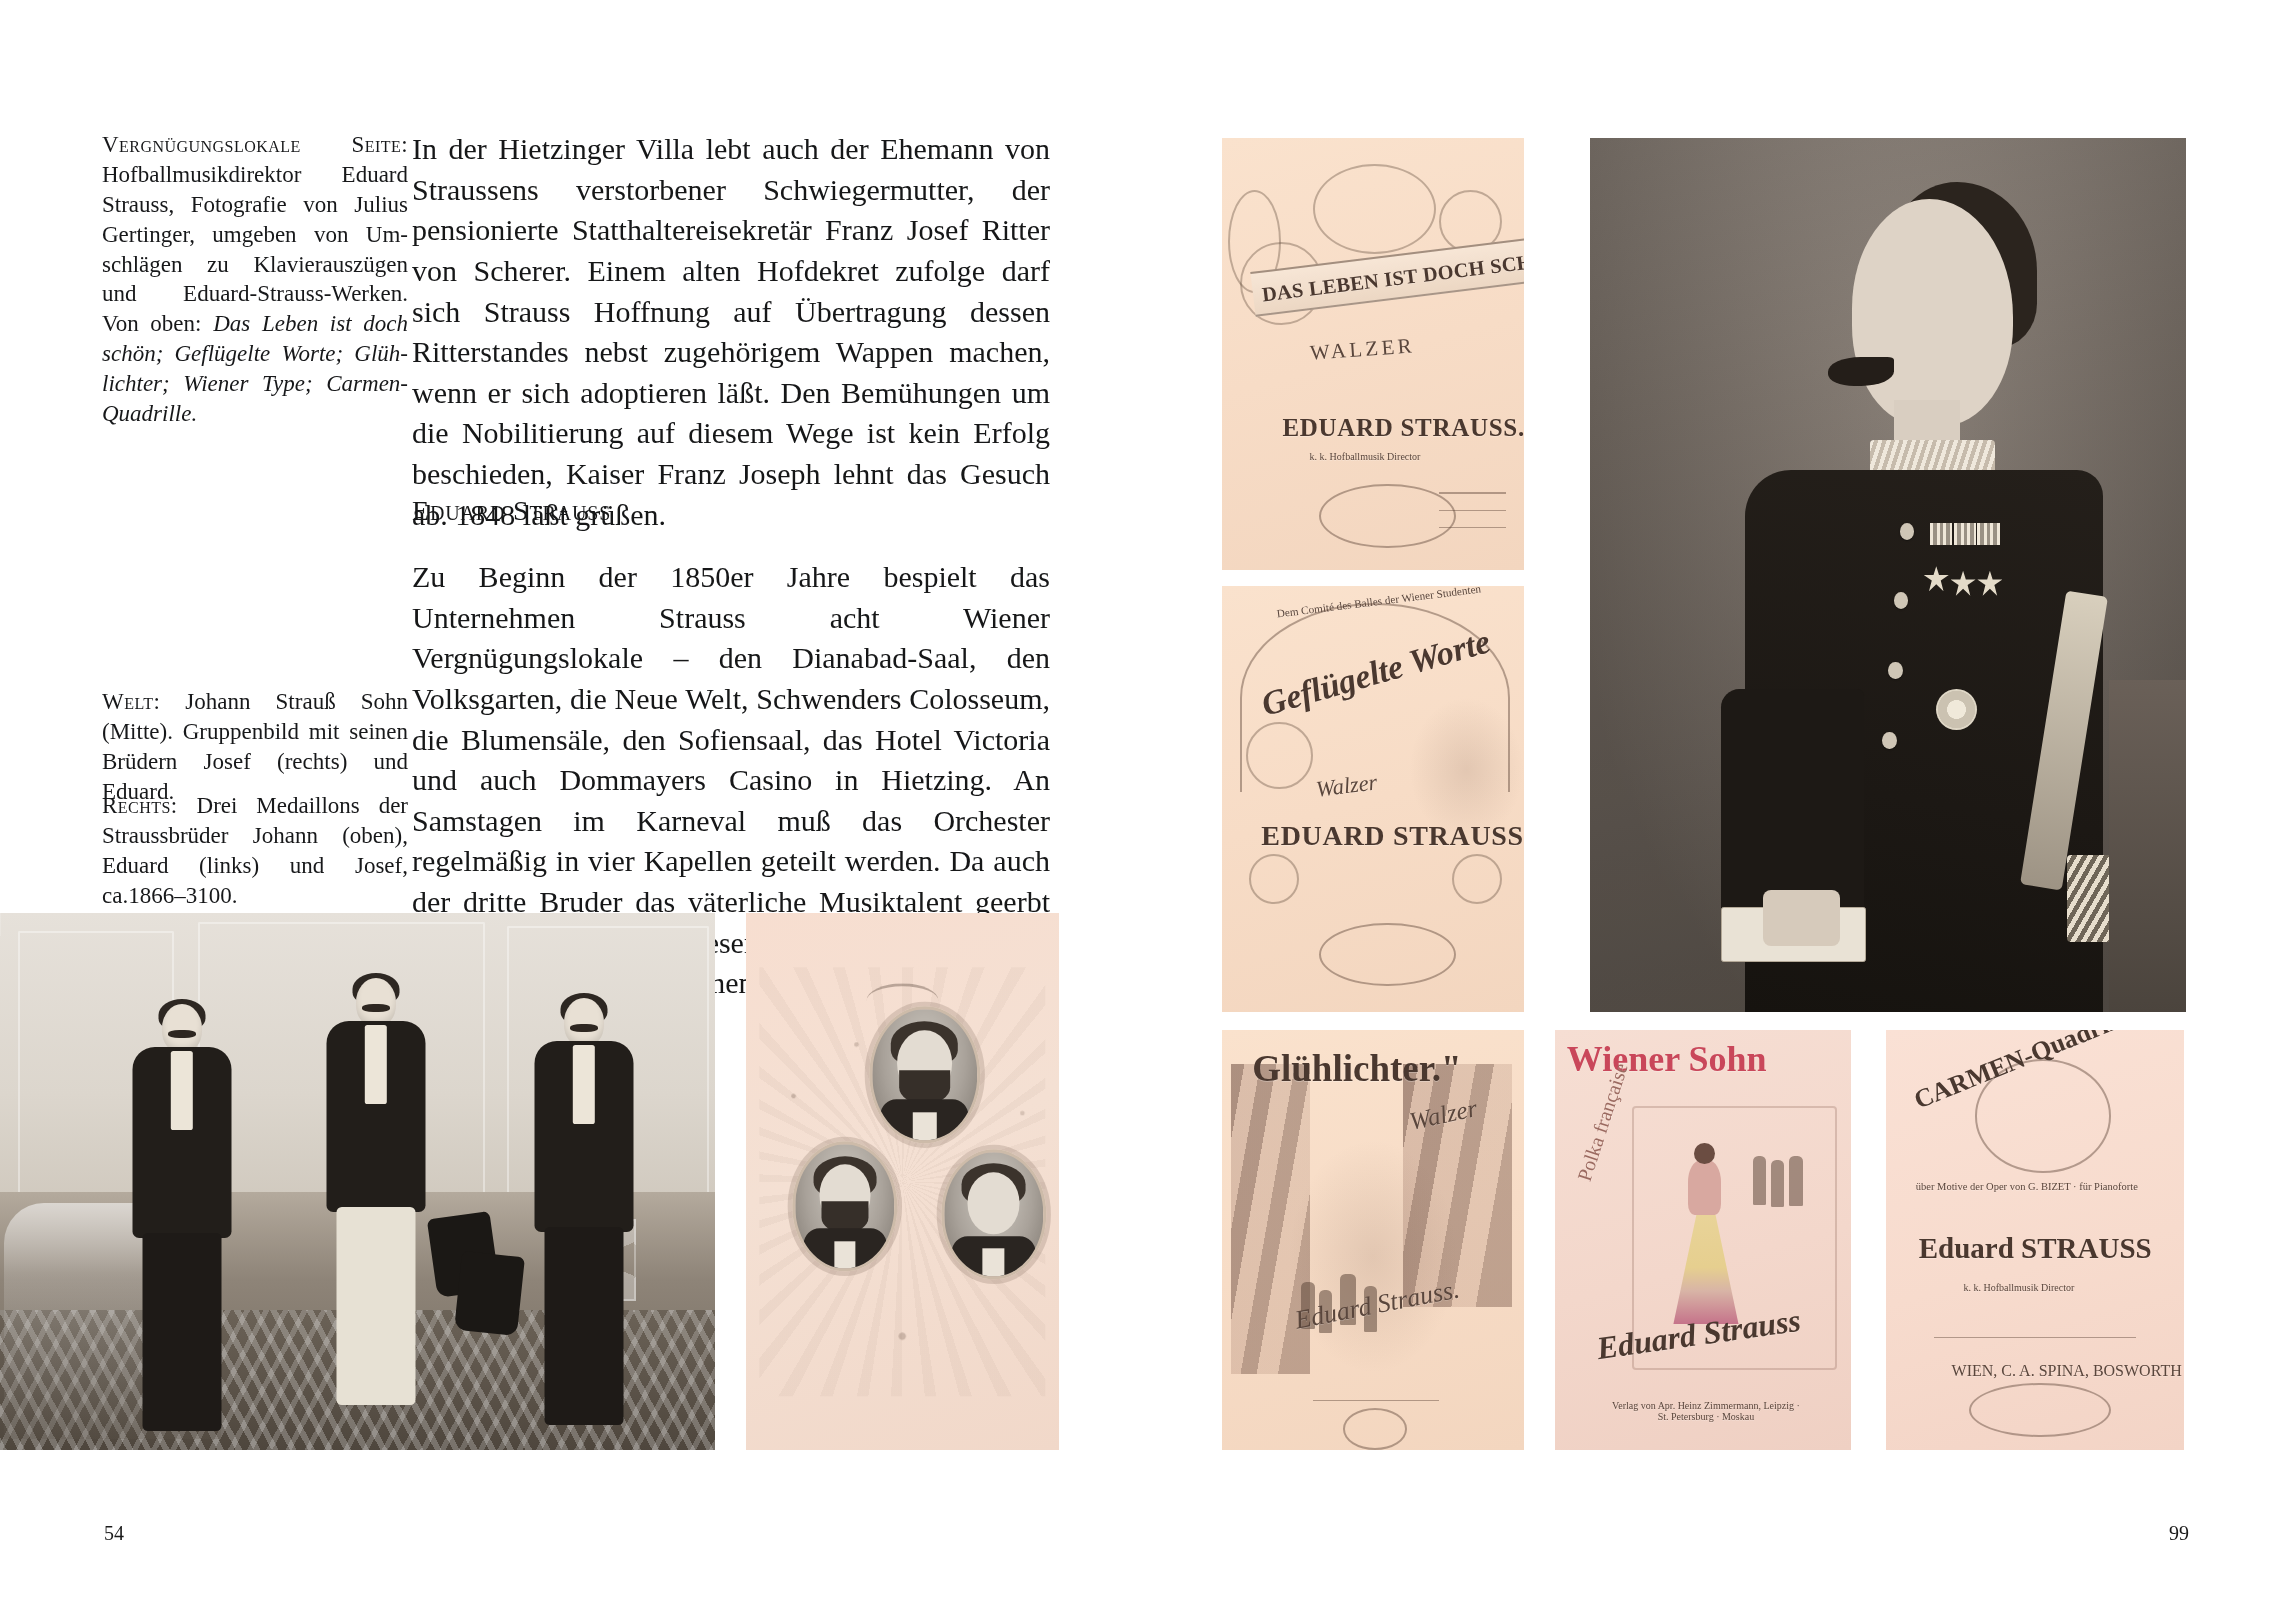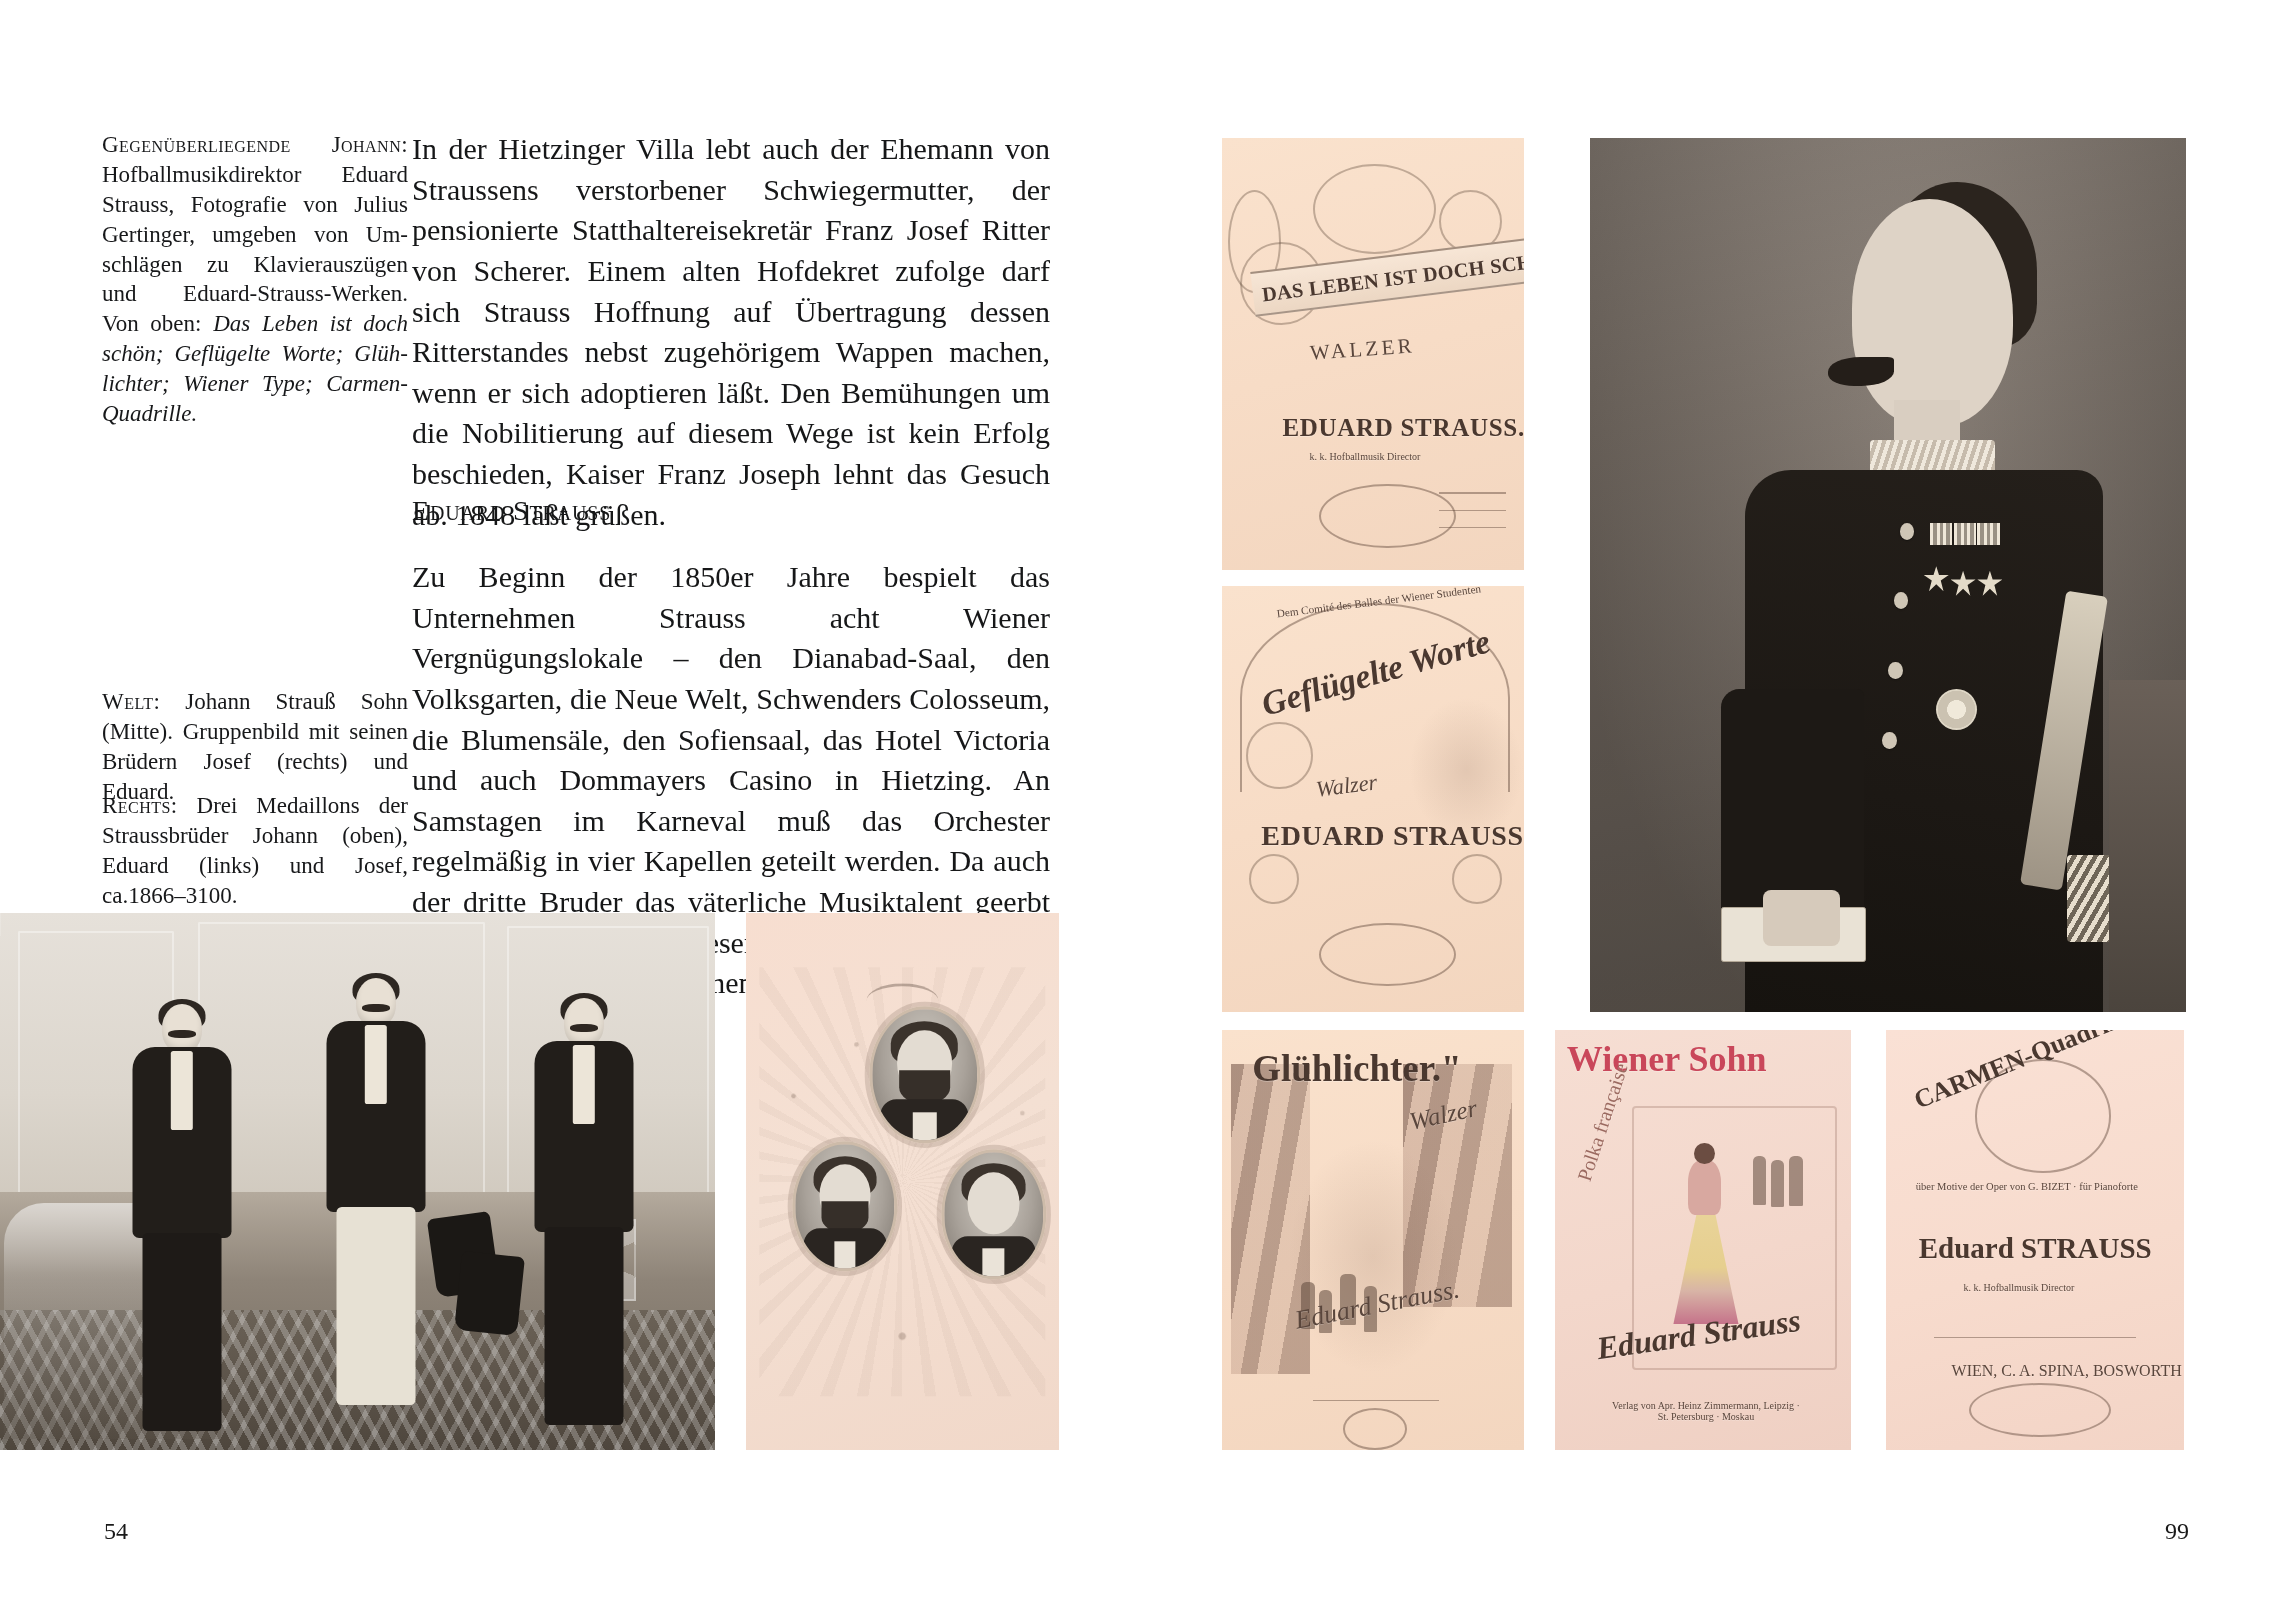--- a/index.html
+++ b/index.html
@@ -61,21 +61,21 @@
     font-variant: small-caps;
     letter-spacing: 0.03em;
     color: #161718;
   }
   .body-p2 { top: 557px; }
 
   
   .folio {
     position: absolute;
     bottom: 74px;
-    font-size: 24px;
+    font-size: 20px;
     color: #1a1a1a;
   }
   .folio-left  { left: 104px; }
   .folio-right { right: 107px; }
 
   
   .img {
     position: absolute;
     overflow: hidden;
   }
@@ -358,21 +358,21 @@
 </style>
 </head>
 <body>
 
 <div class="spread">
 
   <div class="page-left">
 
     <div class="caption-col cap-1">
       <p>
-        <span class="sc">Gegenüberliegende Johann:</span>
+        <span class="sc">Vergnügungslokale Seite:</span>
         <span>Hofballmusikdirektor Eduard Strauss, Fotografie von Julius Gertinger, umgeben von Um­schlägen zu Klavierauszügen und Eduard-Strauss-Werken. Von oben: </span><span class="it">Das Leben ist doch schön; Geflügelte Worte; Glüh­lichter; Wiener Type; Carmen-Quadrille.</span>
       </p>
     </div>
 
     <div class="caption-col cap-2">
       <p>
         <span class="sc">Welt:</span>
         <span>Johann Strauß Sohn (Mitte). Gruppenbild mit sei­nen Brüdern Josef (rechts) und Eduard.</span>
       </p>
     </div>

